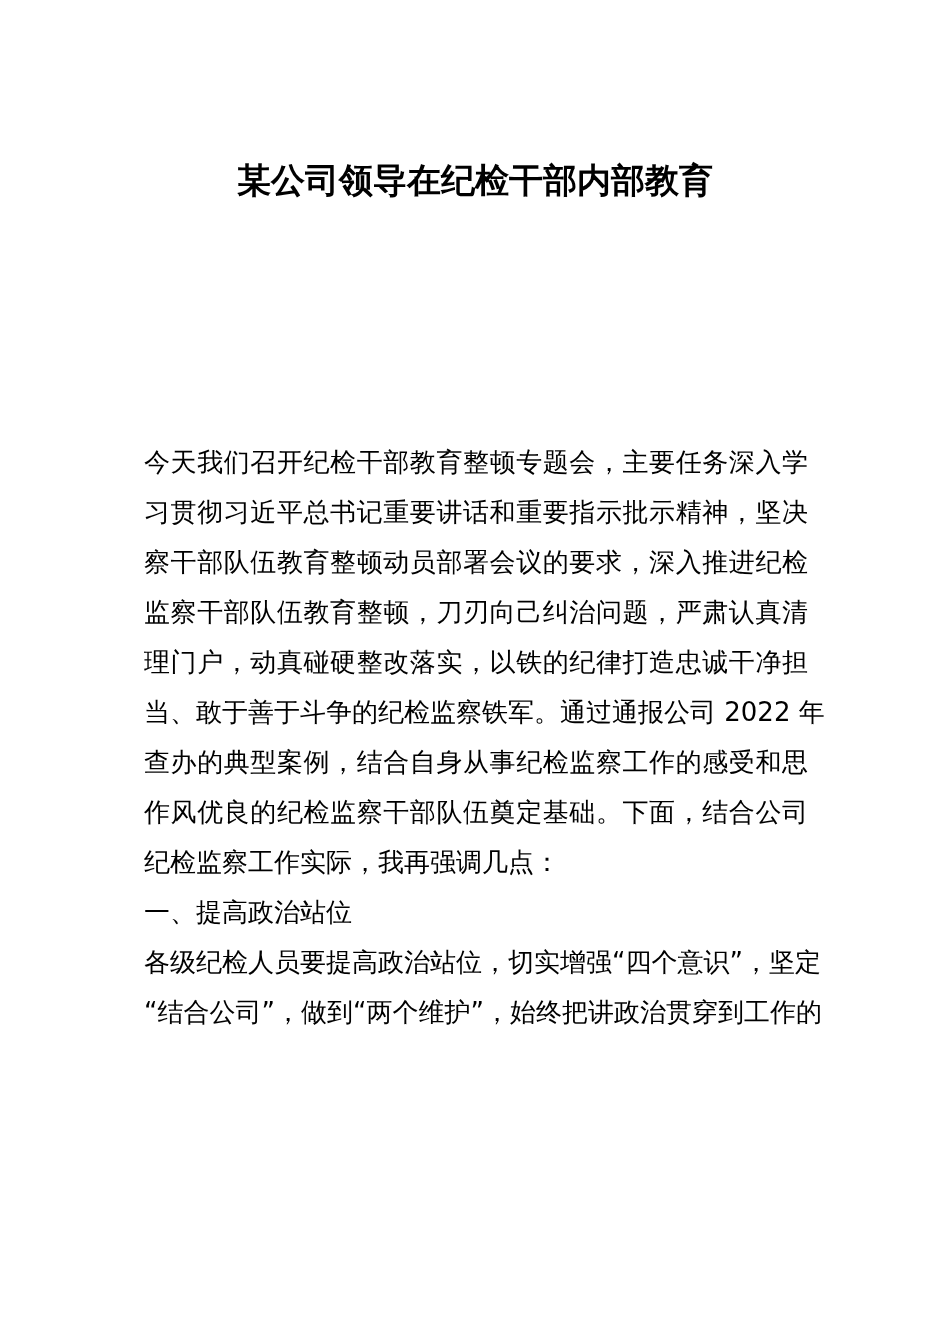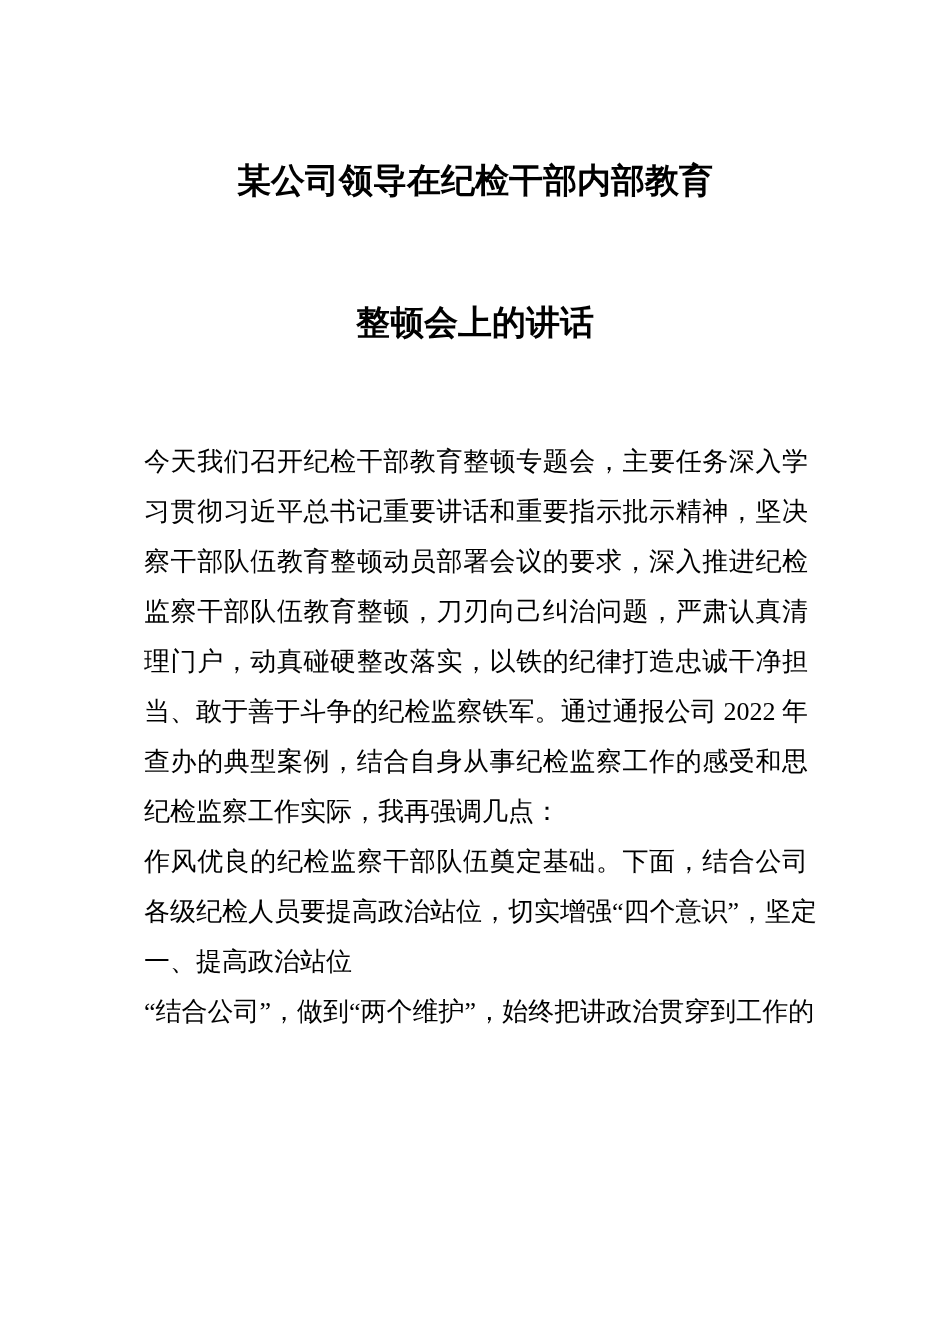--- a/index.html
+++ b/index.html
@@ -45,42 +45,40 @@
     }
     .line {
       display: block;
       height: 50px;
       line-height: 40px;
       font-size: 26px;
       white-space: nowrap;
       text-align: justify;
       text-align-last: justify;
       letter-spacing: 0px;
-      font-family: Liberation Serif, serif;
     }
     .line.last {
       text-align-last: left;
     }
   </style>
 </head>
 <body>
 
 <div class="page">
 
   <div class="title-line title-1">某公司领导在纪检干部内部教育</div>
-  <div class="title-line title-2">整顿会上的讲话</div>
 
   <div class="body-block">
     <span class="line">今天我们召开纪检干部教育整顿专题会，主要任务深入学</span>
     <span class="line">习贯彻习近平总书记重要讲话和重要指示批示精神，坚决</span>
     <span class="line">察干部队伍教育整顿动员部署会议的要求，深入推进纪检</span>
     <span class="line">监察干部队伍教育整顿，刀刃向己纠治问题，严肃认真清</span>
     <span class="line">理门户，动真碰硬整改落实，以铁的纪律打造忠诚干净担</span>
     <span class="line">当、敢于善于斗争的纪检监察铁军。通过通报公司 2022 年</span>
     <span class="line">查办的典型案例，结合自身从事纪检监察工作的感受和思</span>
+    <span class="line">作风优良的纪检监察干部队伍奠定基础。下面，结合公司</span>
     <span class="line last">纪检监察工作实际，我再强调几点：</span>
-    <span class="line">作风优良的纪检监察干部队伍奠定基础。下面，结合公司</span>
+    <span class="line last">一、提高政治站位</span>
     <span class="line">各级纪检人员要提高政治站位，切实增强“四个意识”，坚定</span>
-    <span class="line last">一、提高政治站位</span>
     <span class="line">“结合公司”，做到“两个维护”，始终把讲政治贯穿到工作的</span>
   </div>
 
 </div>
 
 </body></html>

